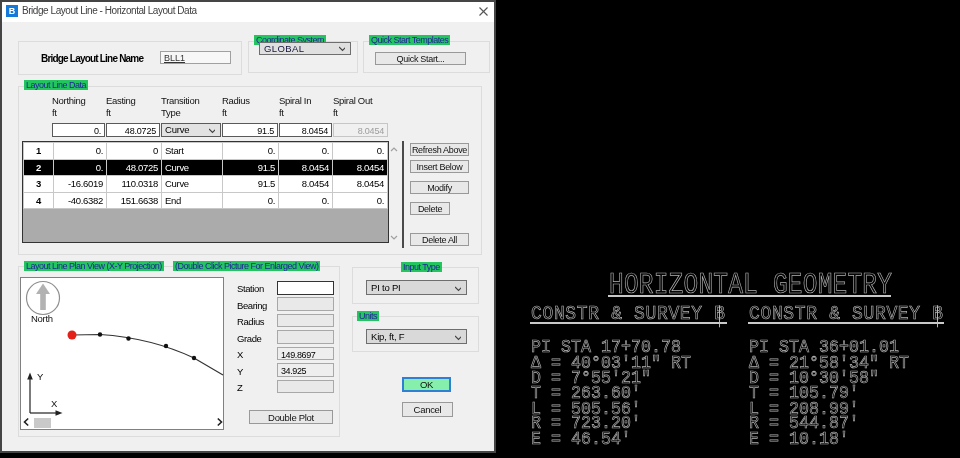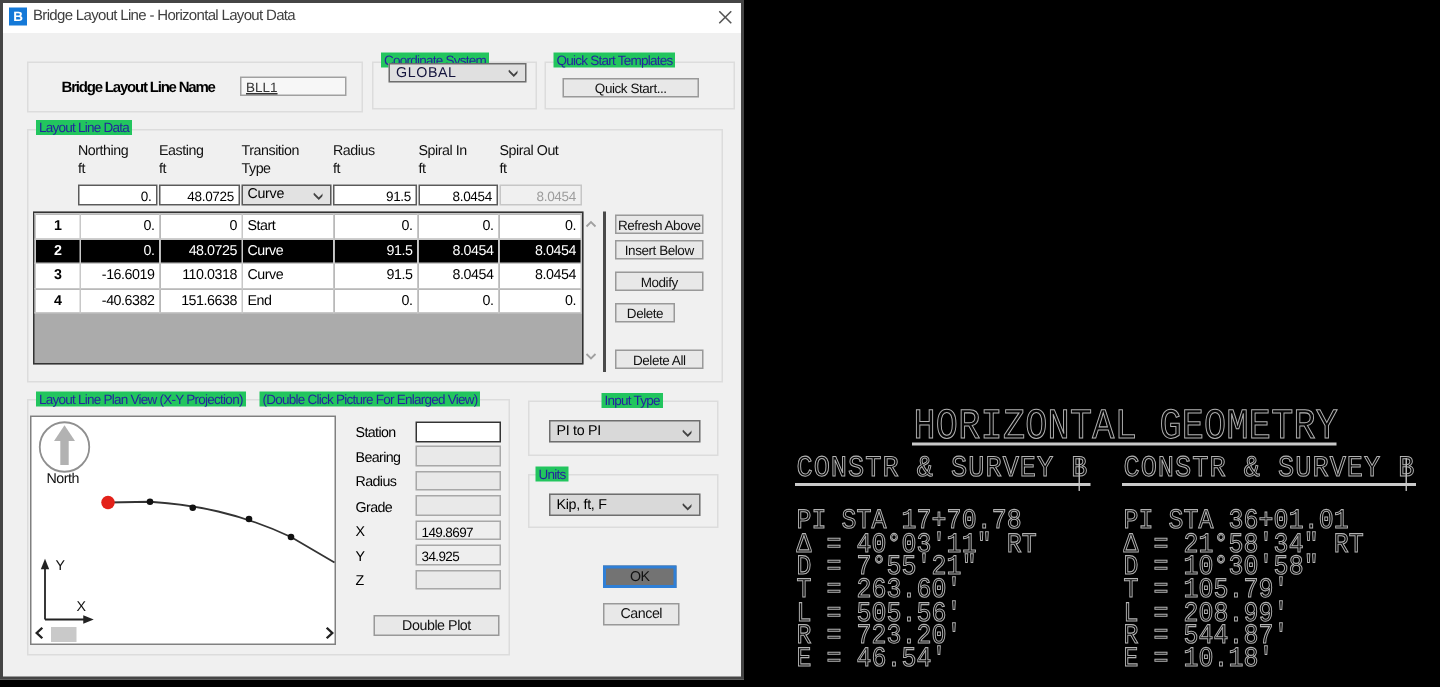--- a/index.html
+++ b/index.html
@@ -186,21 +186,21 @@
 <div class="a dd" style="left:366px; top:280px; width:101px; height:15px; background:#d9d9d9; line-height:13px; padding-left:4px; color:#000;">PI to PI<svg class="chev" style="top:4.5px;" width="7" height="6">
       <polyline points="0,1 3.5,4.5 7,1" fill="none" stroke="#444" stroke-width="1.2"></polyline>
     </svg></div>
 
 <div class="a grp" style="left:352px; top:316px; width:127px; height:36px;"></div>
 <div class="a glab" style="left:357px; top:311px;">Units</div>
 <div class="a dd" style="left:366px; top:329px; width:101px; height:15px; background:#d9d9d9; line-height:13px; padding-left:4px; color:#000;">Kip, ft, F<svg class="chev" style="top:4.5px;" width="7" height="6">
       <polyline points="0,1 3.5,4.5 7,1" fill="none" stroke="#444" stroke-width="1.2"></polyline>
     </svg></div>
 
-<div class="a btn" style="left:402px; top:377px; width:49px; height:15px; line-height:11px; border:2px solid #2f7fd6; background:#737373; font-size:9.5px;">OK</div>
+<div class="a btn" style="left:402px; top:377px; width:49px; height:15px; line-height:11px; border:2px solid #2f7fd6; background:#86efac; font-size:9.5px;">OK</div>
 <div class="a btn" style="left:402px; top:402px; width:51px; height:15px; line-height:13px; font-size:9.5px;">Cancel</div>
 
 <div class="a mono" style="left:609px; top:269.5px; font-size:24.5px; letter-spacing:0.2px; transform:scaleY(1.17); transform-origin:0 0;">HORIZONTAL GEOMETRY</div>
 <div class="a ul" style="left:608px; top:294.8px; width:283px;"></div>
 <div class="a mono" style="left:531px; top:301.5px; font-size:18px; letter-spacing:0.65px; transform:scaleY(1.1); transform-origin:0 0;">CONSTR &amp; SURVEY <span class="bsym">B<i></i></span></div>
 <div class="a ul" style="left:530px; top:322px; width:197px;"></div>
 <div class="a mono" style="left:749px; top:301.5px; font-size:18px; letter-spacing:0.65px; transform:scaleY(1.1); transform-origin:0 0;">CONSTR &amp; SURVEY <span class="bsym">B<i></i></span></div>
 <div class="a ul" style="left:748px; top:322px; width:196px;"></div>
 <div class="a mono" style="left:531px; top:339.7px; font-size:16.6px; letter-spacing:0.05px; line-height:13.62px; transform:scaleY(1.12); transform-origin:0 0;">PI STA 17+70.78
 Δ = 40°03'11" RT

